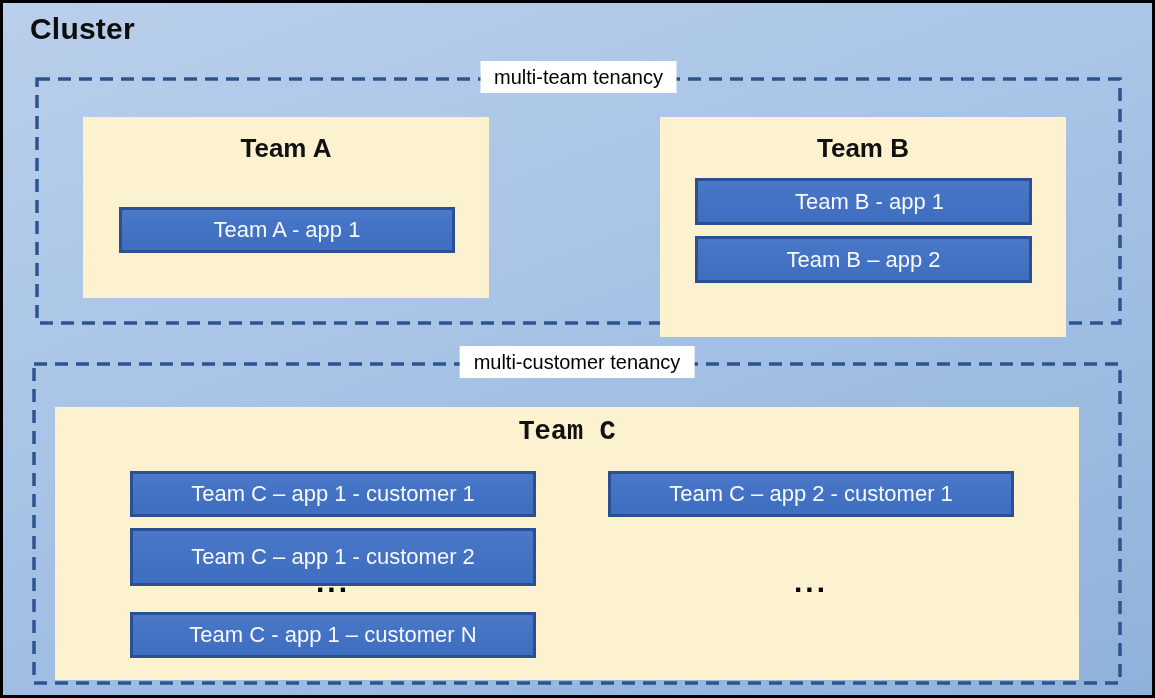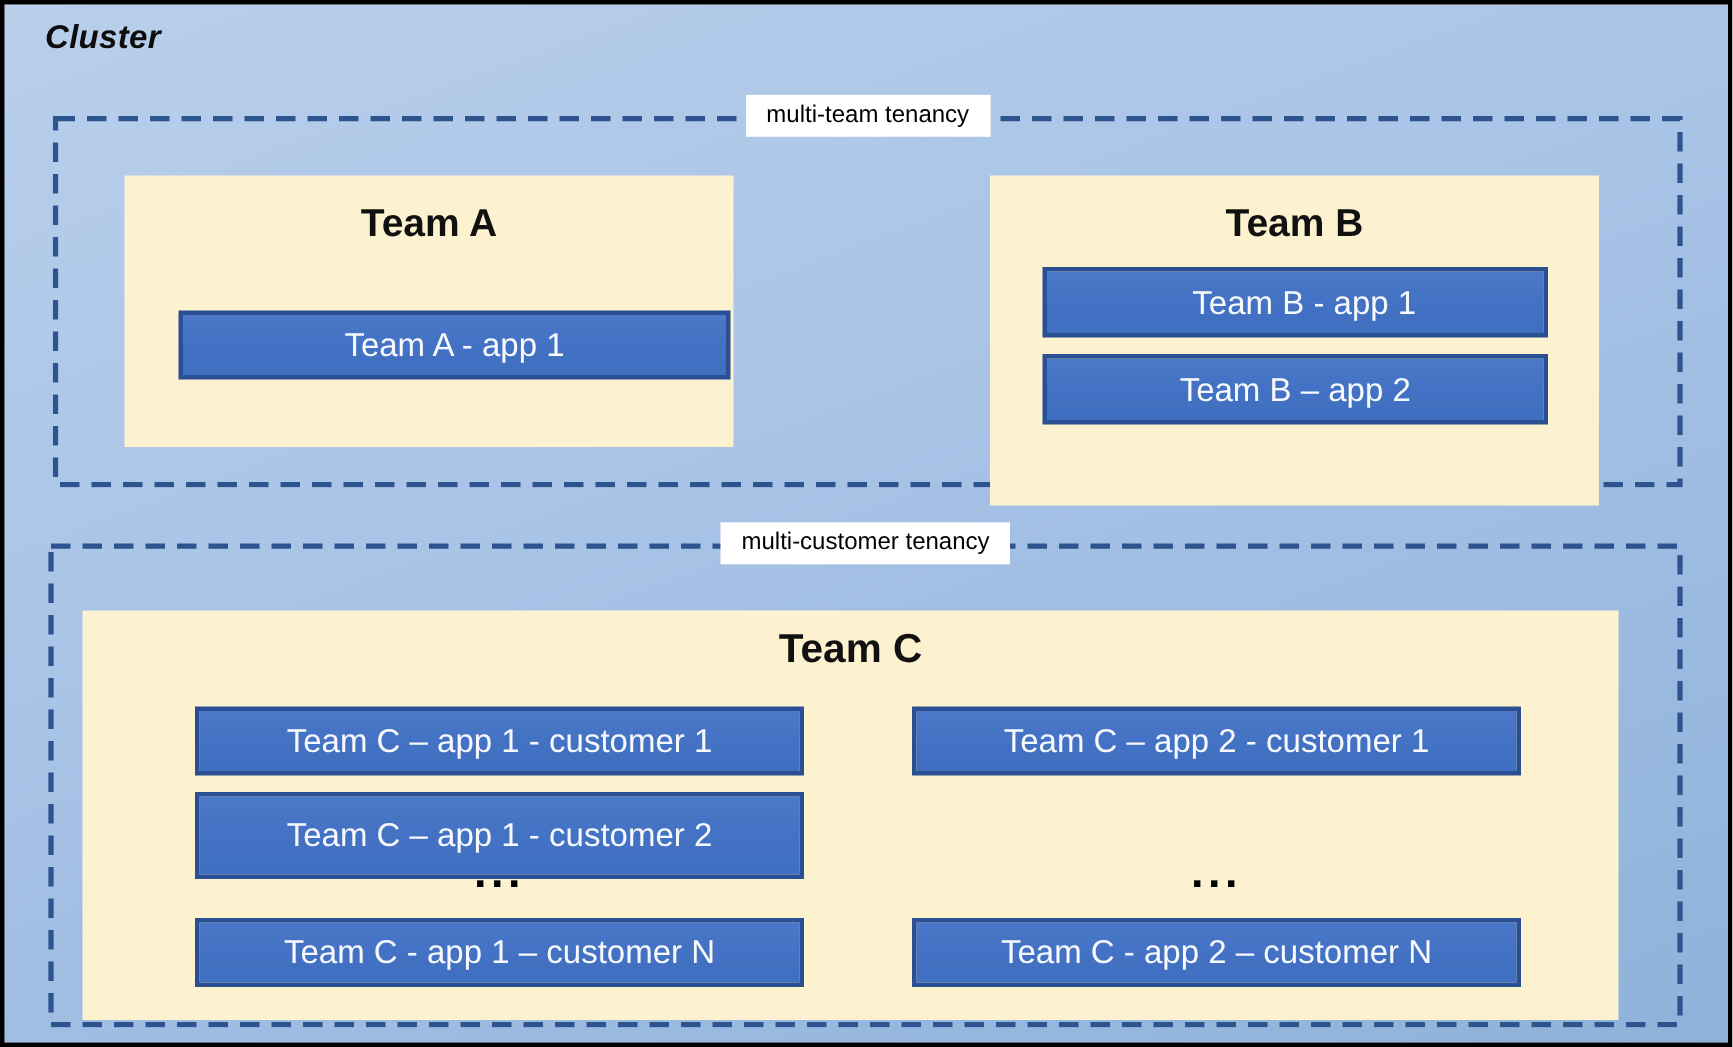--- a/index.html
+++ b/index.html
@@ -7,59 +7,58 @@
     position:relative;
     width:1155px;height:698px;
     box-sizing:border-box;
     border:3px solid #000000;
     background:linear-gradient(160deg,#b9cfeb 0%,#a7c3e6 45%,#8fb2da 100%);
     font-family:"Liberation Sans","DejaVu Sans",sans-serif;
     overflow:hidden;
   }
   .cluster-title{
     position:absolute;left:27px;top:9px;
-    font-size:22px;font-weight:bold;color:#0d0d0d;
+    font-size:30px;font-weight:bold;color:#0d0d0d;
     letter-spacing:0.2px;
-    font-style:italic;
   }
   .section{position:absolute;}
   .section-border{position:absolute;left:0;top:0;pointer-events:none;}
   .section-label{
     position:absolute;top:0;left:50%;
     transform:translate(-50%,-50%);
     background:#ffffff;color:#000000;
-    font-size:16px;line-height:1.1;
+    font-size:20px;line-height:1.1;
     padding:5px 14px;white-space:nowrap;
   }
   #multi-team{left:32px;top:74px;width:1087px;height:248px;}
   #multi-customer{left:29px;top:359px;width:1090px;height:323px;}
   .team-box{
     position:absolute;
     background:#fdf2d0;
     box-sizing:border-box;
   }
   #team-a{left:48px;top:40px;width:406px;height:181px;}
   #team-b{left:625px;top:40px;width:406px;height:220px;}
   #team-c{left:23px;top:45px;width:1024px;height:273px;}
   .team-title{
     text-align:center;font-weight:bold;color:#111111;
     font-size:26px;padding-top:16px;
   }
-  #team-c .team-title{font-size:27px;padding-top:10px;}
+  #team-c .team-title{font-size:27px;padding-top:10px;font-family:Liberation Mono, monospace;}
   .app-box{
     position:absolute;
     box-sizing:border-box;
     background:linear-gradient(180deg,#4b78c8 0%,#4472c4 45%,#3f6fc0 100%);
     border:3px solid #2a4f92;
     color:#f7f9fd;
     font-size:22px;
     display:flex;align-items:center;justify-content:center;
     white-space:nowrap;
   }
-  #team-a .app-box{left:36px;top:90px;width:368px;height:46px;}
+  #team-a .app-box{left:36px;top:90px;width:336px;height:46px;}
   #team-b .app-1{left:35px;top:61px;width:337px;height:47px;padding-left:12px;}
   #team-b .app-2{left:35px;top:119px;width:337px;height:47px;}
   .customer-col{position:absolute;top:64px;width:406px;height:200px;}
   #col-app1{left:75px;}
   #col-app2{left:553px;}
   .customer-col .row-1{left:0;top:0;width:406px;height:46px;}
   .customer-col .row-2{left:0;top:57px;width:406px;height:58px;}
   .customer-col .row-n{left:0;top:141px;width:406px;height:46px;}
   .ellipsis{
     position:absolute;left:0;top:96px;width:406px;
@@ -104,18 +103,17 @@
       <div class="customer-col" id="col-app1">
         <div class="app-box row-1">Team C – app 1 - customer 1</div>
         <div class="app-box row-2">Team C – app 1 - customer 2</div>
         <div class="ellipsis">...</div>
         <div class="app-box row-n">Team C - app 1 – customer N</div>
       </div>
 
       <div class="customer-col" id="col-app2">
         <div class="app-box row-1">Team C – app 2 - customer 1</div>
         <div class="ellipsis">...</div>
-        <div class="app-box row-n">Team C - app 2 – customer N</div>
       </div>
     </div>
   </div>
 
 </div>
 
 </body></html>

